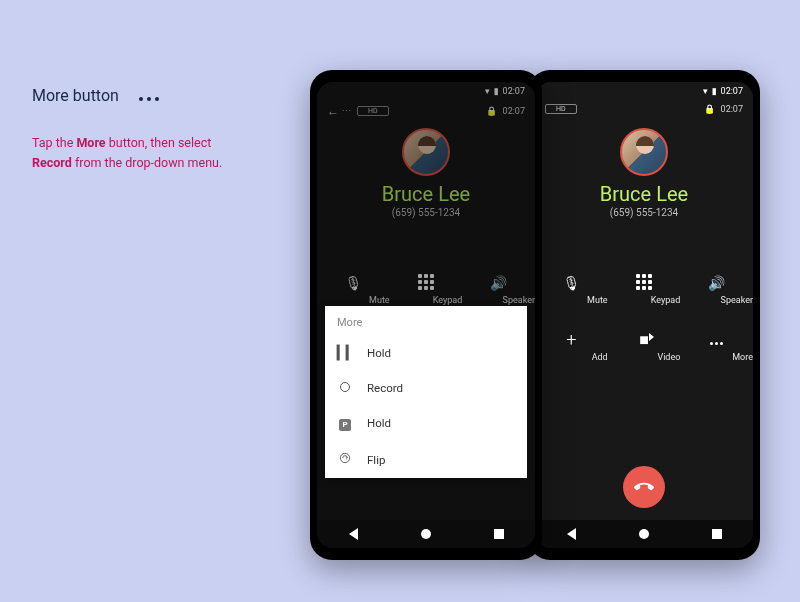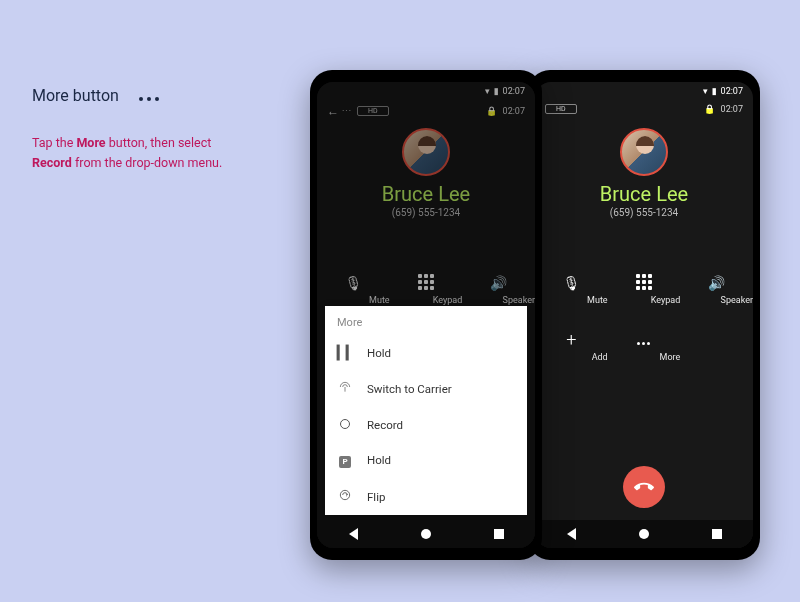--- a/index.html
+++ b/index.html
@@ -110,20 +110,23 @@
                 <i></i>
               </span>
             </div><span>Keypad</span></div>
         <div class="cell"><div class="ico">
               <span class="icon-speaker"></span>
             </div><span>Speaker</span></div>
         <div class="cell"><div class="ico">
               <span class="icon-add">+</span>
             </div><span>Add</span></div>
         <div class="cell"><div class="ico">
+              <span class="icon-video"></span>
+            </div><span>Video</span></div>
+        <div class="cell"><div class="ico">
               <span class="icon-more"><span></span><span></span><span></span></span>
             </div><span>More</span></div>
       </div>
       <div class="endcall">
         <svg width="20" height="20" viewBox="0 0 24 24">
             <path d="M12 9c-1.6 0-3.15.25-4.6.72v3.1c0 .39-.23.74-.56.9-.98.49-1.87 1.12-2.66 1.85-.18.18-.43.28-.68.28-.26 0-.51-.1-.71-.29L.29 13.08c-.2-.19-.29-.44-.29-.7 0-.26.1-.51.29-.71C3.34 8.78 7.46 7 12 7s8.66 1.78 11.71 4.67c.19.2.29.45.29.71 0 .26-.1.51-.29.7l-2.5 2.48c-.2.19-.45.29-.71.29-.25 0-.5-.1-.68-.28-.79-.73-1.68-1.36-2.66-1.85-.33-.16-.56-.51-.56-.9v-3.1C15.15 9.25 13.6 9 12 9z"></path>
           </svg>
       </div>
       <div class="navbar">
         <div class="tri"></div>
@@ -177,26 +180,20 @@
       </div>
       <div class="overlayDim"></div>
 
       <div class="menu">
         <div class="title">More</div>
         <div class="item">
           <span class="micon icon-pause">▎▎</span>
           <span>Hold</span>
         </div>
         <div class="item">
-          <span class="micon"><svg class="carrier" viewBox="0 0 24 24">
-                <path d="M12 20v-8m-4 0a4 4 0 018 0m-12 0a8 8 0 0116 0"></path>
-              </svg></span>
-          <span>Switch to Carrier</span>
-        </div>
-        <div class="item">
           <span class="micon"><span class="rec"></span></span>
           <span>Record</span>
         </div>
         <div class="item">
           <span class="micon"><span class="park">P</span></span>
           <span>Hold</span>
         </div>
         <div class="item">
           <span class="micon"><svg class="transfer" viewBox="0 0 24 24">
                 <circle cx="12" cy="12" r="8"></circle>

